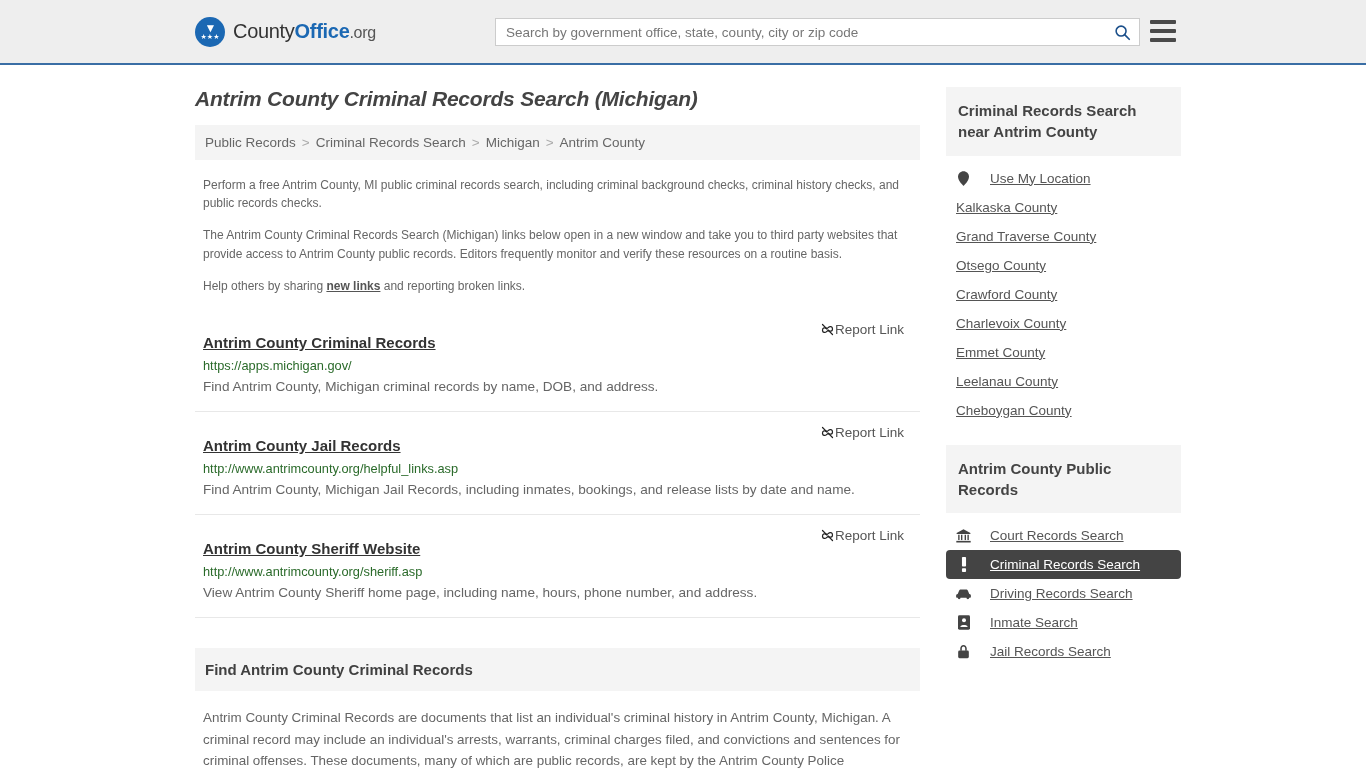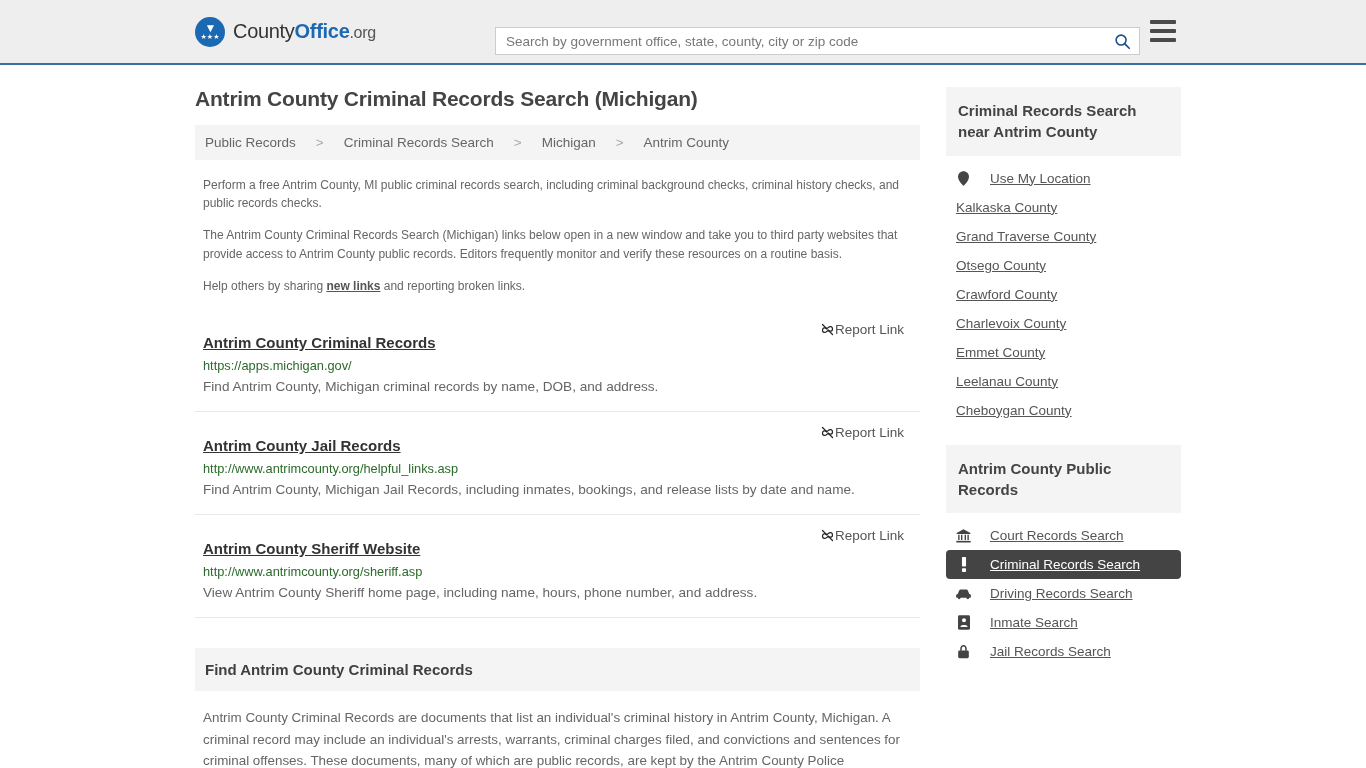--- a/index.html
+++ b/index.html
@@ -56,21 +56,21 @@
     letter-spacing: -0.3px;
     white-space: nowrap;
   }
   .logo-text .t-county { color: #333333; }
   .logo-text .t-office { color: #1b68b3; font-weight: bold; }
   .logo-text .t-org { color: #555555; font-size: 16px; }
 
   .search-wrap {
     position: absolute;
     left: 495px;
-    top: 27px;
+    top: 18px;
     width: 645px;
     height: 28px;
     background: #ffffff;
     border: 1px solid #cccccc;
     display: flex;
     align-items: center;
   }
   .search-input {
     flex: 1;
     height: 100%;
@@ -119,30 +119,31 @@
   }
   .main-col { width: 725px; flex: none; }
   .side-col { width: 235px; flex: none; }
 
   h1.page-title {
     font-size: 21px;
     font-weight: bold;
     color: #444444;
     letter-spacing: -0.2px;
     margin-bottom: 14px;
+    font-style: italic;
   }
 
   .breadcrumb {
     background: #f4f4f4;
     padding: 10px 10px;
     font-size: 13.5px;
     color: #666;
     display: flex;
     align-items: center;
-    gap: 20px;
+    gap: 6px;
     flex-wrap: wrap;
   }
   .breadcrumb a {
     color: #666666;
     text-decoration: none;
   }
   .breadcrumb .sep { color: #aaaaaa; }
 
   .intro { padding: 16px 8px 0 8px; }
   .intro p {

